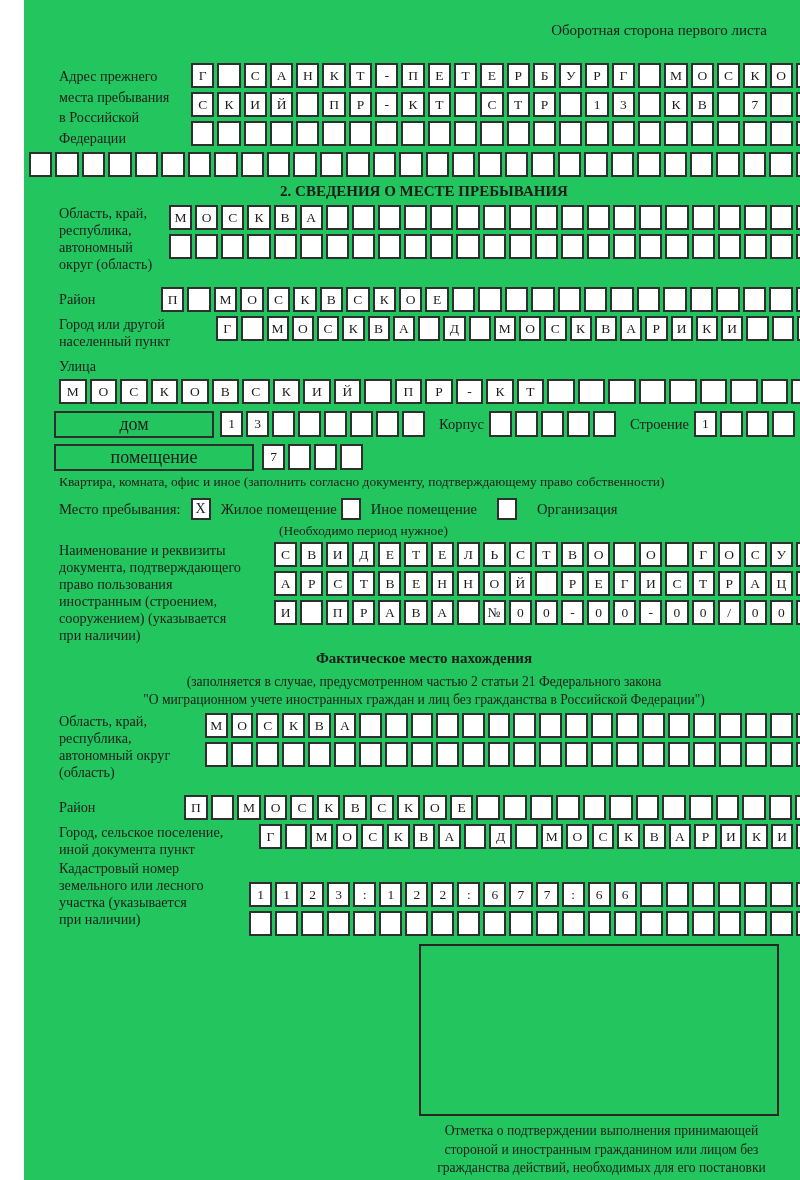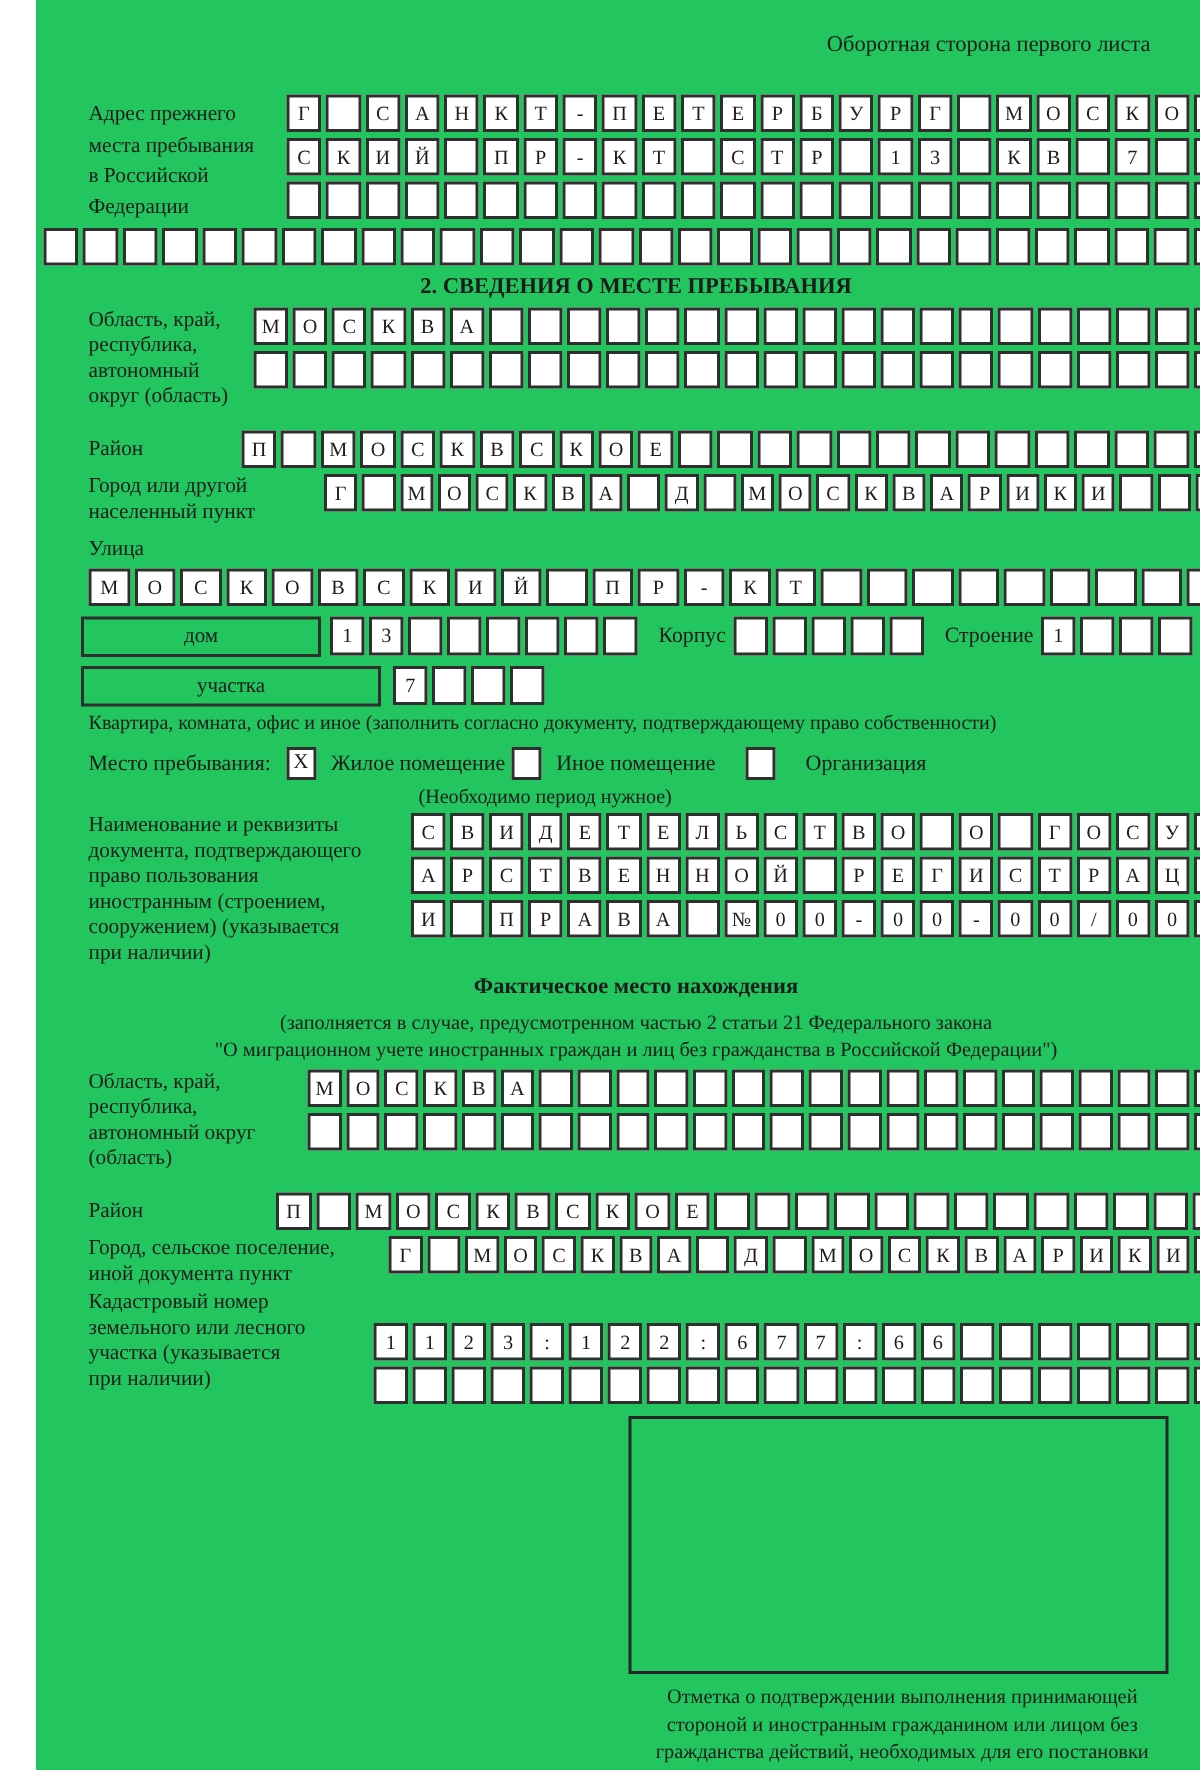--- a/index.html
+++ b/index.html
@@ -13,21 +13,21 @@
   .cell{flex:1 1 0;min-width:0;border:2px solid #2f2f2f;display:flex;align-items:center;
         justify-content:center;font-size:13.5px;background:#fff;}
   .fixedcells{display:flex;gap:3px;height:26px;}
   .fixedcells .cell{flex:0 0 19px;}
   .fullrow{margin:4px 5px 0 5px;}
   .cnote{text-align:center;font-size:13.4px;margin-top:4px;line-height:16px;}
   .lnote{margin-left:35px;font-size:13.4px;margin-top:3px;line-height:16px;}
   .sect-title{text-align:center;font-weight:bold;font-size:15px;margin-top:5px;line-height:19px;}
   .vcenter-label{line-height:25px;}
   .wide-box{border:2px solid #2f2f2f;box-sizing:border-box;display:flex;align-items:center;
-            justify-content:center;font-size:14px;height:27px;}
+            justify-content:center;font-size:18px;height:27px;}
   .inl{font-size:14.5px;line-height:26px;margin:0 5px 0 14px;}
   .chk{width:20px;height:22px;border:2px solid #2f2f2f;display:flex;align-items:center;
        justify-content:center;font-size:14px;box-sizing:border-box;background:#fff;}
   #b1{margin-top:24px;}
   #b1 .flabel{width:132px;line-height:20.5px;padding-top:3px;}
   #s2-region{margin-top:4px;margin-bottom:14px;}
   #s2-region .flabel{width:110px;}
   #s2-district .flabel{width:102px;}
   #s2-city{margin-top:4px;}
   #s2-city .flabel{width:157px;}
@@ -375,21 +375,21 @@
     <div class="inl">Строение</div>
     <div class="fixedcells">
         <div class="cell">1</div>
         <div class="cell"></div>
         <div class="cell"></div>
         <div class="cell"></div>
       </div>
   </div>
 
   <div id="aptrow">
-    <div class="wide-box">участка</div>
+    <div class="wide-box">помещение</div>
     <div class="fixedcells">
         <div class="cell">7</div>
         <div class="cell"></div>
         <div class="cell"></div>
         <div class="cell"></div>
       </div>
   </div>
   <div class="lnote">Квартира, комната, офис и иное (заполнить согласно документу, подтверждающему право собственности)</div>
 
   <div id="stayrow">

